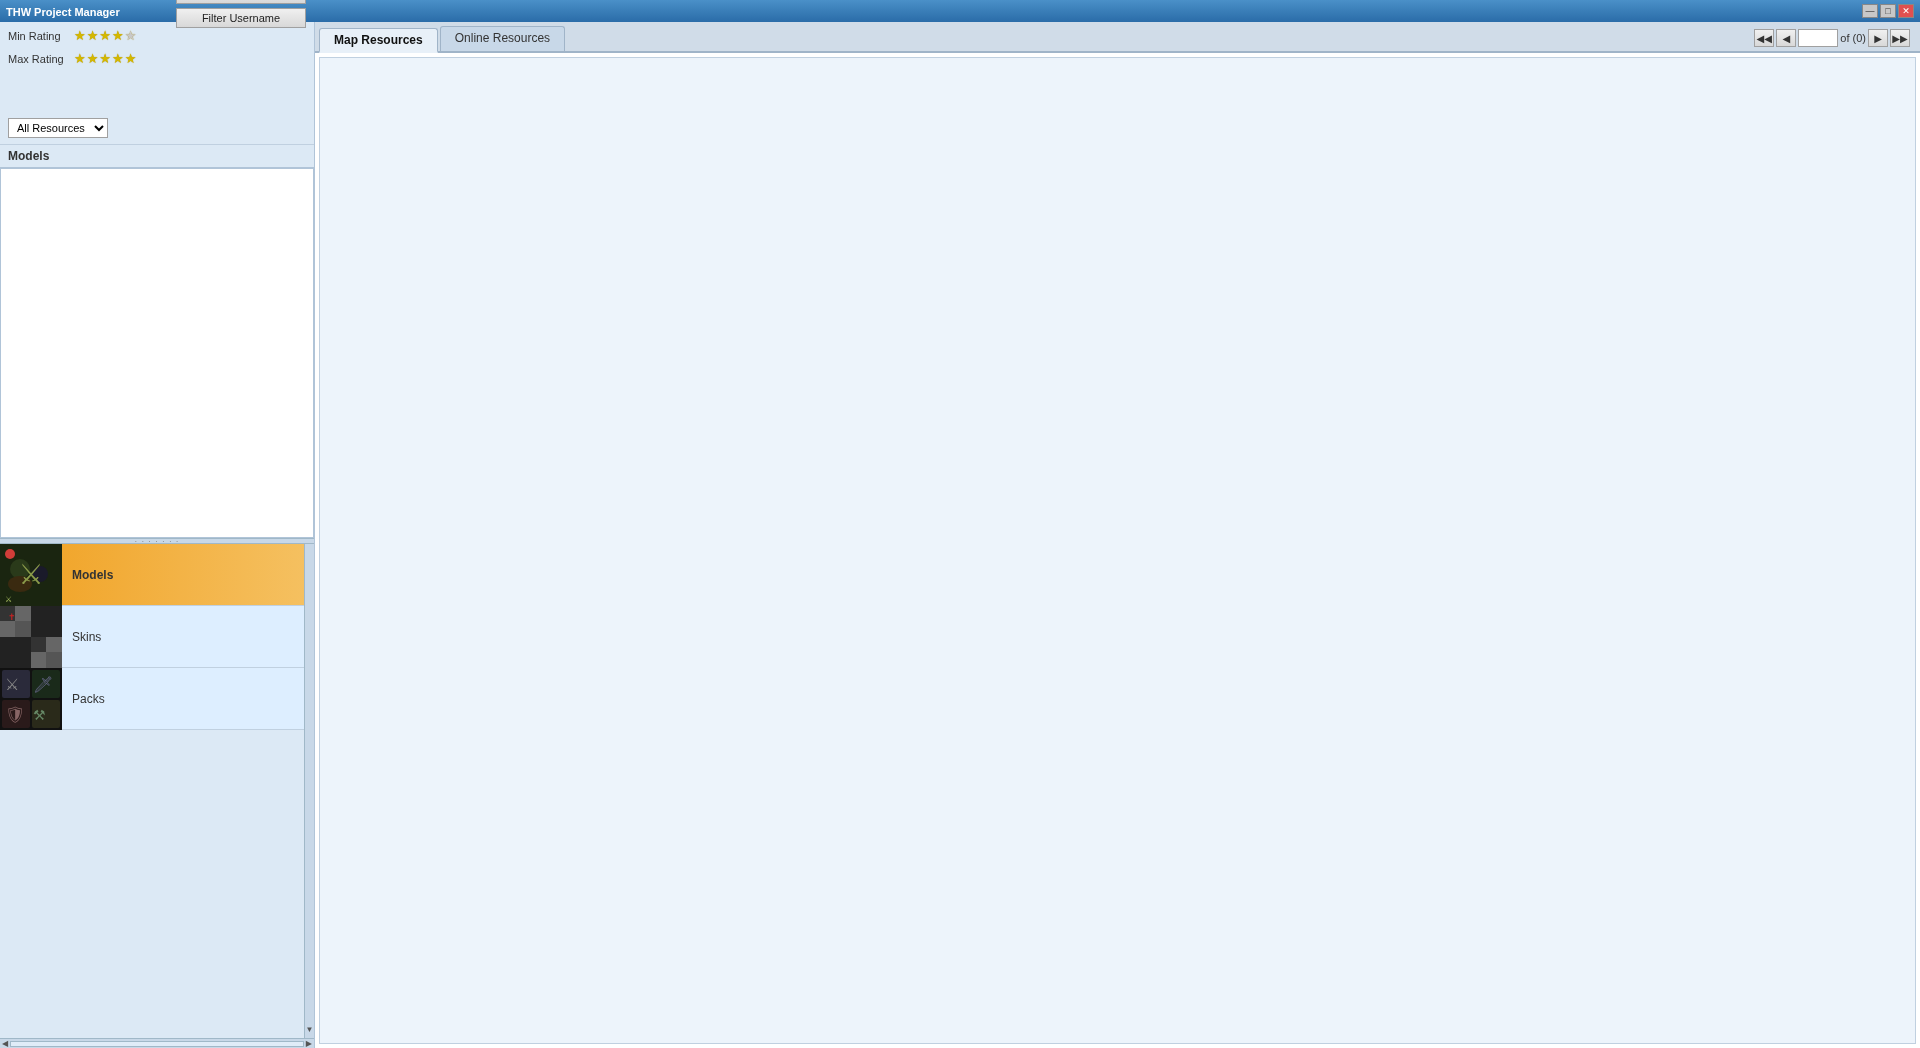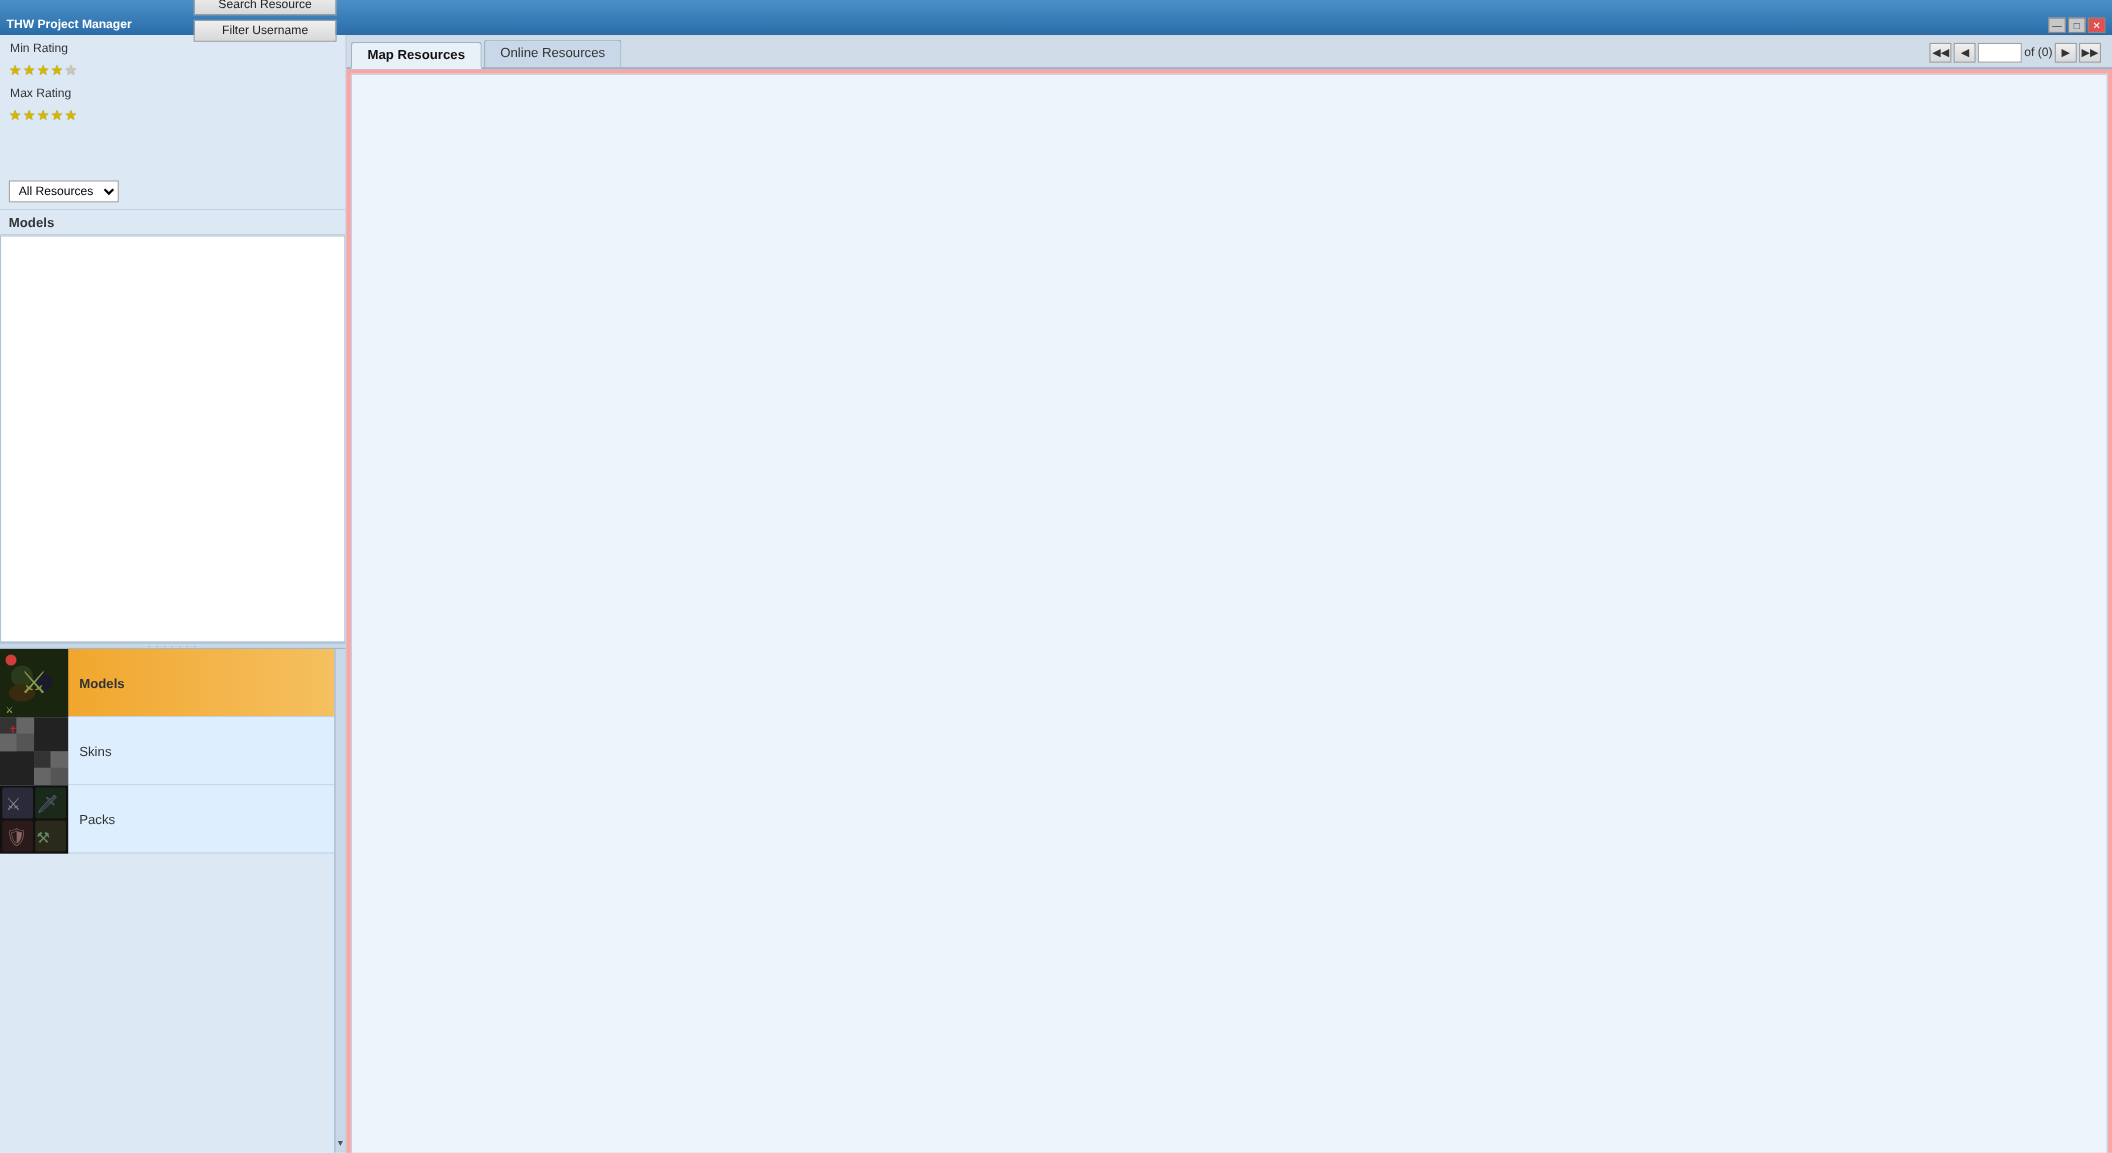--- a/index.html
+++ b/index.html
@@ -11,23 +11,23 @@
       height: 1048px;
       overflow: hidden;
     }
 
     
     .title-bar {
       background: linear-gradient(to bottom, #4a90c8, #2a6ca8);
       color: white;
       height: 22px;
       display: flex;
-      align-items: flex-start;
+      align-items: flex-end;
       justify-content: space-between;
-      padding: 16px 6px;
+      padding: 4px 6px;
       user-select: none;
     }
     .title-bar-title {
       font-size: 11px;
       font-weight: bold;
     }
     .title-bar-controls {
       display: flex;
       gap: 2px;
     }
@@ -65,21 +65,20 @@
     .top-controls {
       padding: 6px 8px;
       background: #dce9f5;
       border-bottom: 1px solid #c0d0e0;
     }
     .rating-row {
       display: flex;
       align-items: center;
       margin-bottom: 4px;
       gap: 6px;
-      flex-direction: column;
     }
     .rating-label {
       font-size: 11px;
       color: #333;
       width: 60px;
     }
     .stars {
       display: flex;
       gap: 1px;
     }
@@ -230,21 +229,21 @@
     .scroll-arrow {
       font-size: 8px;
       color: #555;
     }
 
     
     .right-panel {
       flex: 1;
       display: flex;
       flex-direction: column;
-      background: #fca5a5;
+      background: #ffffff;
     }
 
     
     .tabs-bar {
       display: flex;
       align-items: flex-end;
       background: #d0dce8;
       border-bottom: 2px solid #a0b4c8;
       padding-top: 4px;
       justify-content: space-between;

